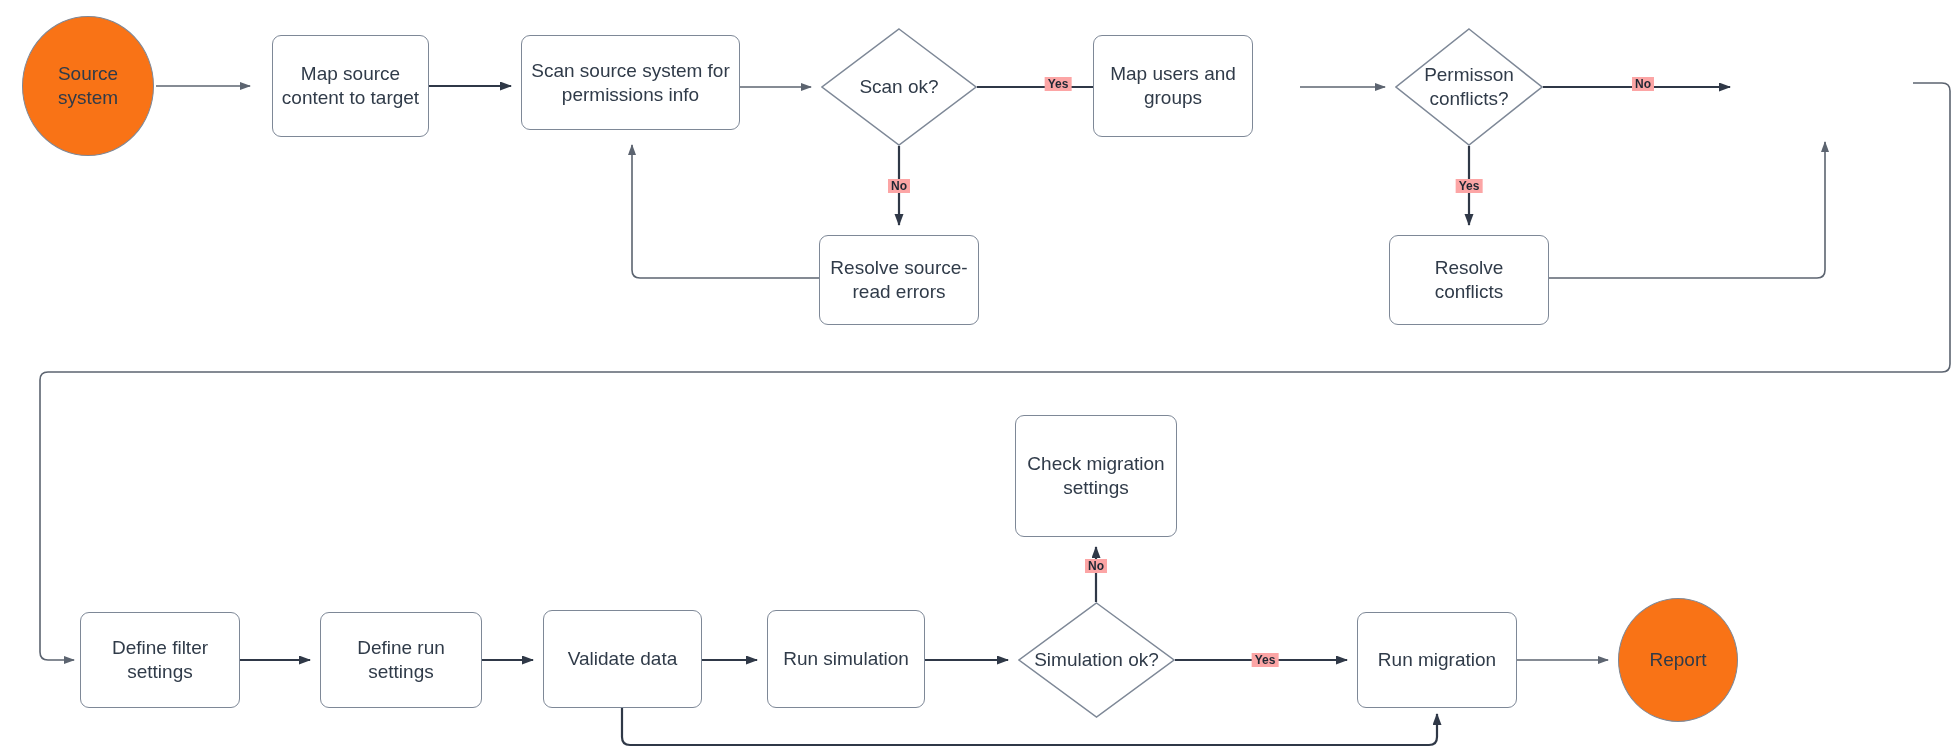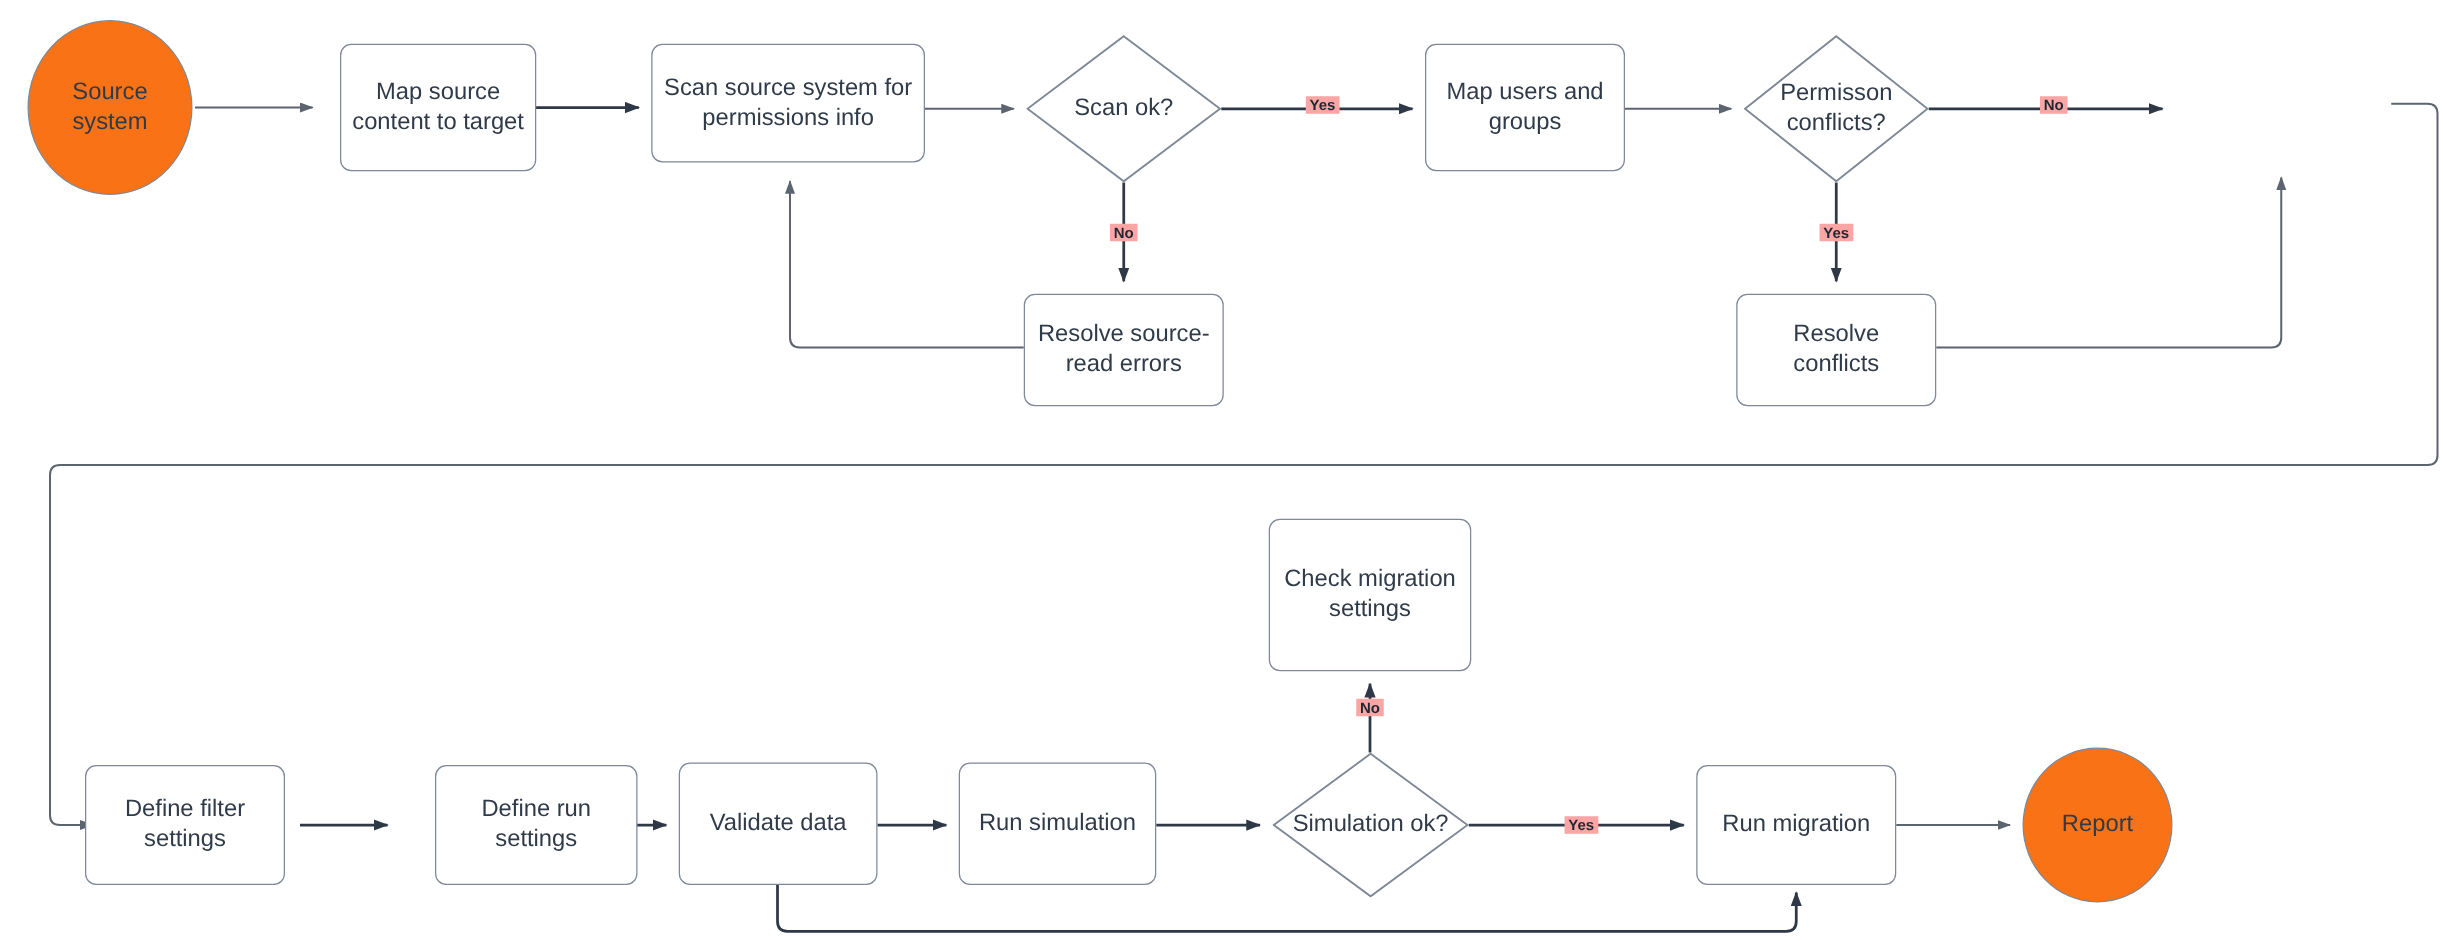--- a/index.html
+++ b/index.html
@@ -99,21 +99,21 @@
     <span>Scan source system for permissions info</span>
   </div>
 
   <div class="node diamond" style="left:821px;top:28px;width:156px;height:118px;">
     <svg viewBox="0 0 156 118" preserveAspectRatio="none">
       <polygon points="78,1 155,59 78,117 1,59"></polygon>
     </svg>
     <span class="lbl">Scan ok?</span>
   </div>
 
-  <div class="node rect" style="left:1140px;top:35px;width:160px;height:102px;justify-content:flex-end;">
+  <div class="node rect" style="left:1093px;top:35px;width:160px;height:102px;justify-content:flex-end;">
     <span>Map users and groups</span>
   </div>
 
   <div class="node diamond" style="left:1395px;top:28px;width:148px;height:118px;">
     <svg viewBox="0 0 148 118" preserveAspectRatio="none">
       <polygon points="74,1 147,59 74,117 1,59"></polygon>
     </svg>
     <span class="lbl">Permisson conflicts?</span>
   </div>
 
@@ -123,25 +123,25 @@
   </div>
 
   <div class="node rect" style="left:1389px;top:235px;width:160px;height:90px;">
     <span>Resolve conflicts</span>
   </div>
 
   <div class="node rect" style="left:1015px;top:415px;width:162px;height:122px;">
     <span>Check migration settings</span>
   </div>
 
-  <div class="node rect" style="left:68px;top:612px;width:160px;height:96px;align-items:center;">
+  <div class="node rect" style="left:80px;top:612px;width:160px;height:96px;align-items:center;">
     <span>Define filter settings</span>
   </div>
 
-  <div class="node rect" style="left:320px;top:612px;width:162px;height:96px;margin-left:28px;">
+  <div class="node rect" style="left:320px;top:612px;width:162px;height:96px;">
     <span>Define run settings</span>
   </div>
 
   <div class="node rect" style="left:543px;top:610px;width:159px;height:98px;">
     <span>Validate data</span>
   </div>
 
   <div class="node rect" style="left:767px;top:610px;width:158px;height:98px;">
     <span>Run simulation</span>
   </div>

